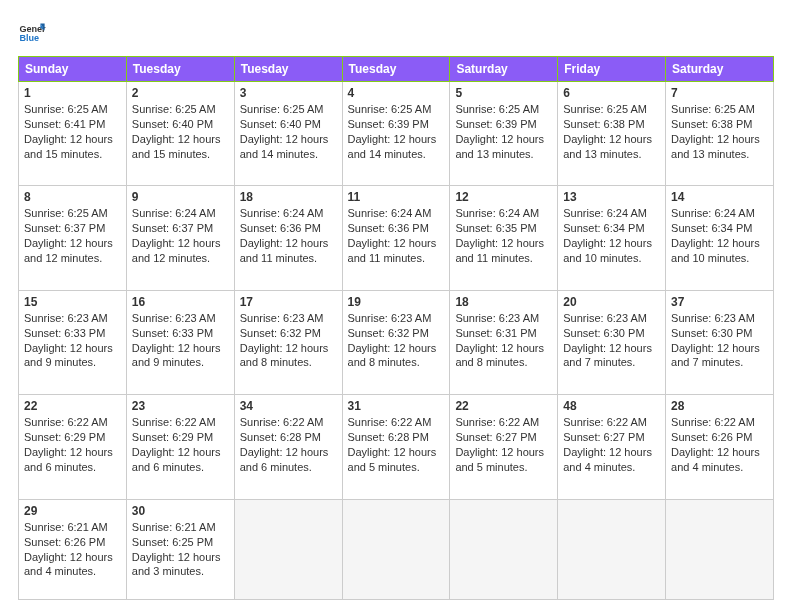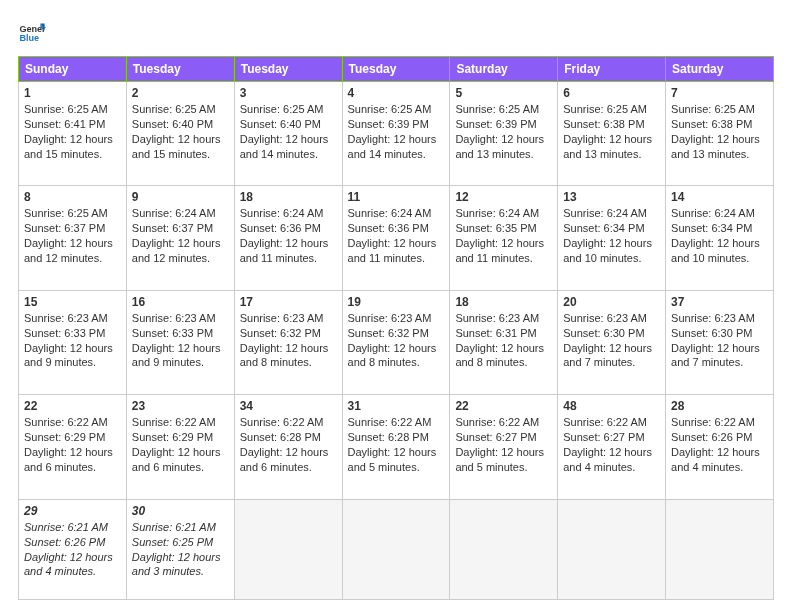--- a/index.html
+++ b/index.html
@@ -71,21 +71,20 @@
       width: calc(100% / 7);
     }
     .calendar td.empty {
       background: #f5f5f5;
     }
     .calendar tr.week-row td {
       height: 88px;
     }
     .calendar tr.last-row td {
       height: 74px;
-      font-style: italic;
     }
     .day-num {
       font-size: 12px;
       font-weight: bold;
       display: block;
       margin-bottom: 2px;
     }
     .day-info {
       font-size: 11px;
       line-height: 1.35;

